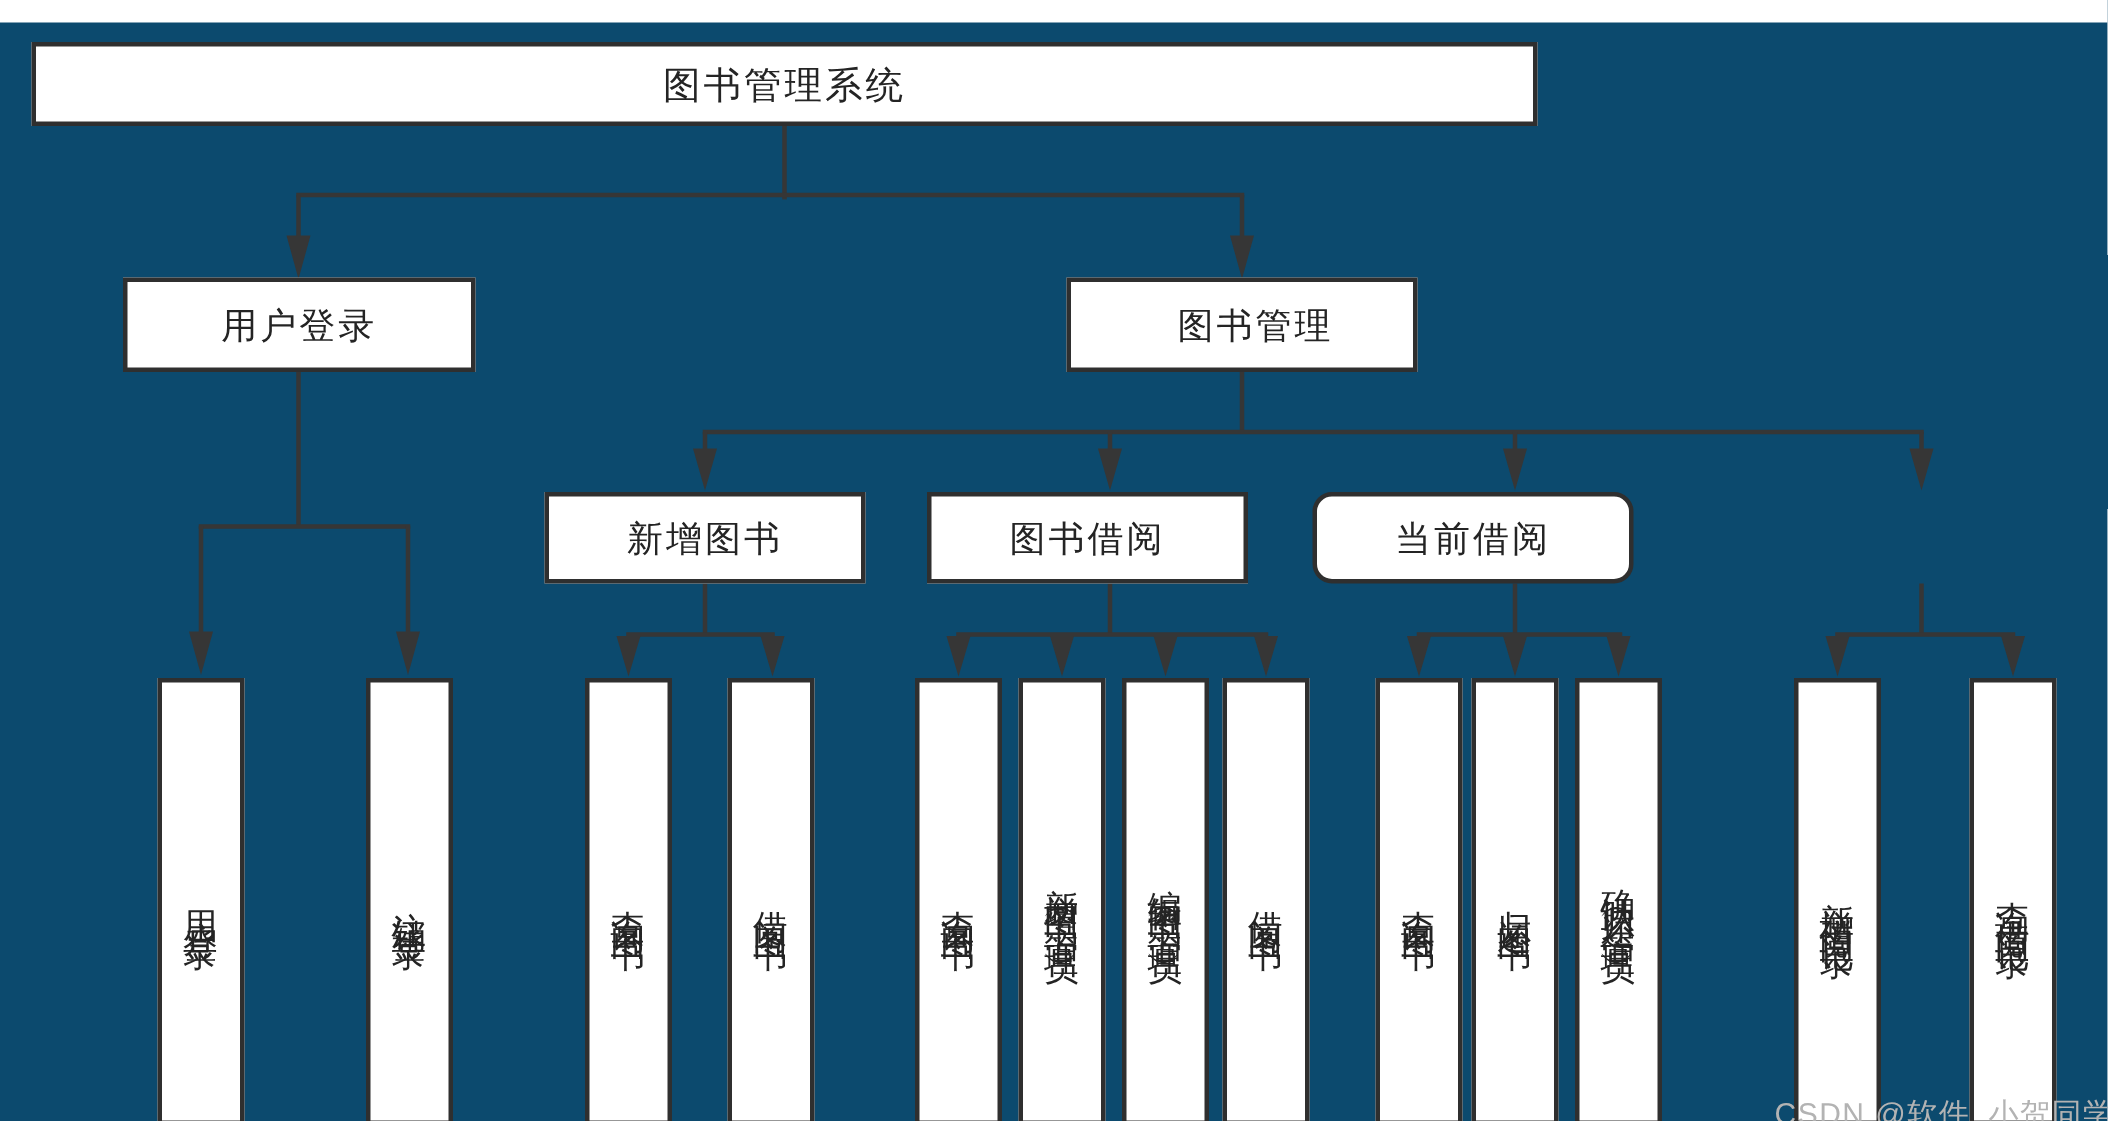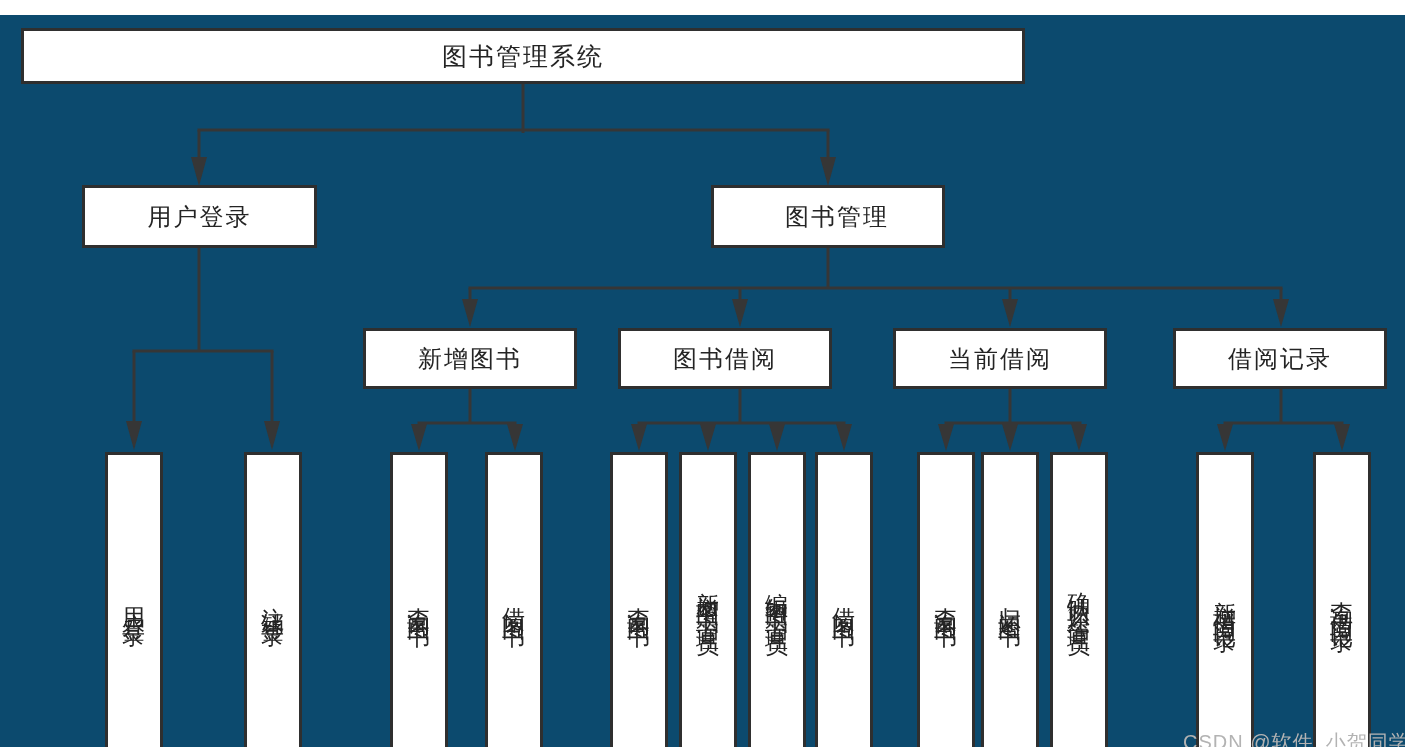--- a/index.html
+++ b/index.html
@@ -46,21 +46,21 @@
     white-space:nowrap;
     z-index:3;
   }
   
   .n-root{left:21px;top:13px;width:1004px;height:56px;}
   .n-user-login{left:82px;top:170px;width:235px;height:63px;}
   .n-book-mgmt{left:711px;top:170px;width:234px;height:63px;padding-left:18px;}
   .n-l2{top:313px;width:214px;height:61px;}
   .n-new-book{left:363px;}
   .n-book-borrow{left:618px;}
-  .n-current-borrow{left:893px;}
+  .n-current-borrow{left:875px;border-radius:13px;}
   .n-borrow-record{left:1173px;}
   .n-leaf{top:437px;width:58px;height:298px;}
   .lf-1{left:105px;}  .lf-2{left:244px;}
   .lf-3{left:390px;}  .lf-4{left:485px;}
   .lf-5{left:610px;}  .lf-6{left:679px;}
   .lf-7{left:748px;}  .lf-8{left:815px;}
   .lf-9{left:917px;}  .lf-10{left:981px;}
   .lf-11{left:1050px;}
   .lf-12{left:1196px;} .lf-13{left:1313px;}
 </style>
@@ -137,23 +137,20 @@
 
   <div class="node n-l2 n-new-book">
     <span class="h-label">新增图书</span>
   </div>
   <div class="node n-l2 n-book-borrow">
     <span class="h-label">图书借阅</span>
   </div>
   <div class="node n-l2 n-current-borrow">
     <span class="h-label">当前借阅</span>
   </div>
-  <div class="node n-l2 n-borrow-record">
-    <span class="h-label">借阅记录</span>
-  </div>
 
   <div class="node n-leaf lf-1">
     <span class="v-label">用户登录</span>
   </div>
   <div class="node n-leaf lf-2">
     <span class="v-label">注销登录</span>
   </div>
   <div class="node n-leaf lf-3">
     <span class="v-label">查询图书</span>
   </div>

